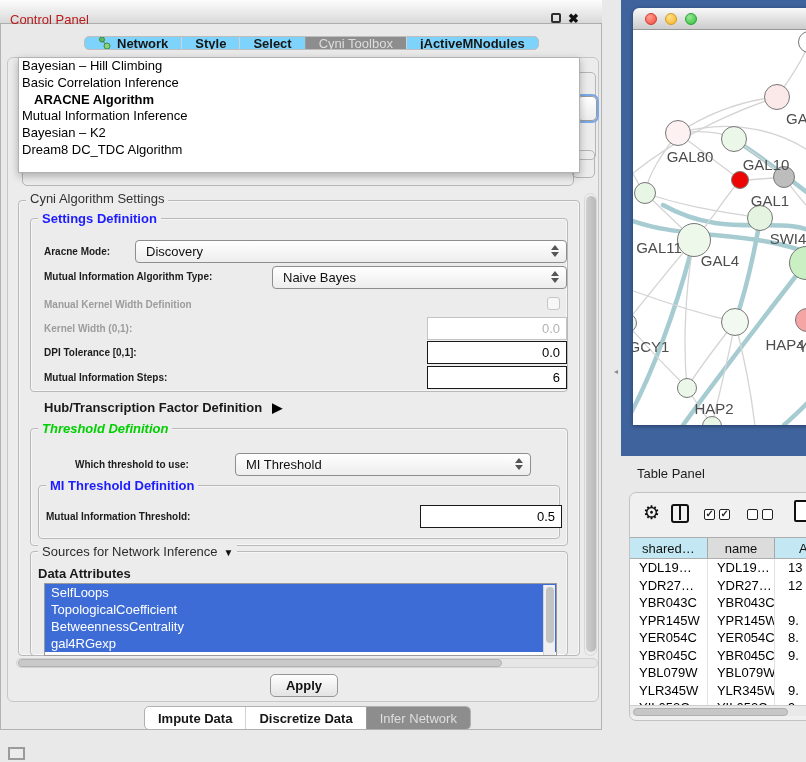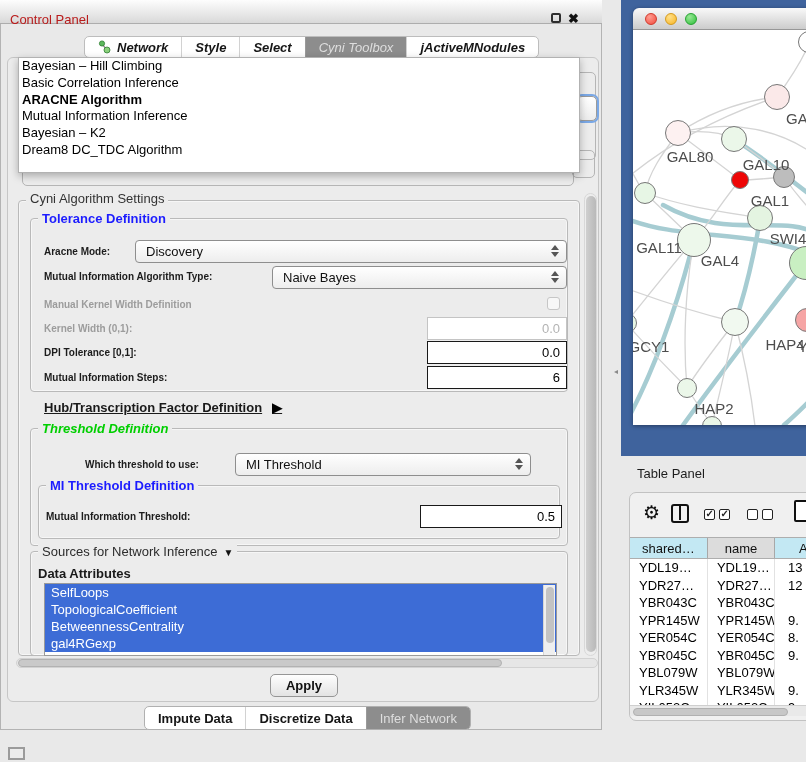--- a/index.html
+++ b/index.html
@@ -13,41 +13,41 @@
   .abs{position:absolute;}
 
   
   #control-panel{left:0;top:8;width:602px;height:730px;border:1px solid #b3b3b3;background:#e9e9e9;}
   #cp-titlebar{left:0;top:8;width:602px;height:24px;background:linear-gradient(#fdfdfd,#d9d9d9);border-bottom:1px solid #adadad;}
   #cp-title{left:10px;top:12px;font-size:13px;color:#b91c1c;}
   #cp-float{left:551px;top:13px;width:10px;height:10px;border:2px solid #2e2e2e;border-radius:2px;background:transparent;}
   #cp-close{left:568px;top:11px;font-size:13px;font-weight:bold;color:#111;}
 
   
-  #panel-tabs{left:84px;top:36px;height:22px;display:flex;background:#ffffff;border:1px solid #bdbdbd;border-radius:5px;overflow:hidden;z-index:5;font-style:italic;}
+  #panel-tabs{left:84px;top:36px;height:14px;display:flex;background:#7dd3fc;border:1px solid #bdbdbd;border-radius:5px;overflow:hidden;z-index:5;}
   .tab{display:flex;align-items:center;padding:0 13px;font-size:13px;font-weight:700;color:#161616;border-left:1px solid #d2d2d2;cursor:default;white-space:nowrap;}
   .tab:first-child{border-left:none;}
   .tab.selected{background:var(--selected-tab-gray);color:#dedede;font-weight:400;border-left-color:#9a9a9a;}
   .tab .net-ico{margin-right:6px;display:inline-block;width:13px;height:14px;}
 
   
   #main-panel{left:7px;top:57px;width:592px;height:645px;background:#ececec;border:1px solid #c6c6c6;border-radius:6px;}
 
   
   .fragment{border:1px solid #b5b5b5;border-radius:5px;background:transparent;}
   #frag-group-right{left:572px;top:72px;width:24px;height:88px;}
   #frag-combo-blue{left:577px;top:96px;width:20px;height:25px;border:1px solid #9a9a9a;border-radius:5px;box-shadow:0 0 0 2px #7aa8e6;background:linear-gradient(#fff,#ececec);}
   #frag-combo-low{left:572px;top:150px;width:23px;height:28px;}
   #frag-combo-wide{left:22px;top:168px;width:552px;height:18px;}
 
   
   #algo-popup{left:18px;top:57px;width:562px;height:116px;background:#fff;border:1px solid #b2b2b2;box-shadow:0 3px 8px rgba(0,0,0,.28);z-index:20;}
   #algo-prompt{height:15px;text-align:center;font-size:13px;color:#bcbcbc;line-height:14px;}
   .dd-item{height:16.8px;line-height:16.8px;font-size:13px;color:#000;padding-left:3px;white-space:nowrap;}
-  .dd-item.bold{font-weight:700;}
+  .dd-item.bold{font-weight:700;margin-left:12px;}
 
   
   .groupbox{border:1px solid #b9b9b9;border-radius:4px;box-shadow:inset 0 0 0 1px rgba(255,255,255,.55);}
   .group-label{position:absolute;font-size:13px;background:#ececec;padding:0 4px;white-space:nowrap;}
   .blue-label{color:var(--label-blue);font-weight:700;}
   .green-label{color:var(--label-green);font-weight:700;font-style:italic;}
 
   #cyni-group{left:18px;top:200px;width:562px;height:456px;}
   #cyni-group-label{left:26px;top:191px;color:#333;}
 
@@ -58,21 +58,21 @@
   .form-label.disabled{color:#9c9c9c;}
   .combo{position:absolute;height:23px;border:1px solid #8e8e8e;border-radius:4px;background:linear-gradient(#ffffff,#ededed);font-size:13px;line-height:21px;padding-left:10px;color:#111;}
   .combo .spinner{position:absolute;right:7px;top:4px;display:flex;flex-direction:column;gap:2px;}
   .combo .spinner i{display:block;width:0;height:0;border-left:4px solid transparent;border-right:4px solid transparent;}
   .combo .spinner i.up{border-bottom:5px solid #555;}
   .combo .spinner i.down{border-top:5px solid #555;}
   .tfield{position:absolute;height:23px;border:1px solid #191919;background:#fff;font-size:13px;text-align:right;padding:0 6px;color:#000;font-family:"Liberation Sans",sans-serif;}
   .tfield.disabled{border:1px solid #c4c4c4;color:#b3b3b3;}
   .cbox{position:absolute;width:13px;height:13px;border:1px solid #c6c6c6;border-radius:3px;background:#f7f7f7;}
 
-  #hub-row{left:44px;top:400px;font-size:13px;font-weight:700;text-decoration:underline;}
+  #hub-row{left:44px;top:400px;font-size:13px;font-weight:700;}
   #hub-arrow{margin-left:10px;font-size:13px;color:#000;}
 
   #threshold-group{left:30px;top:428px;width:538px;height:118px;}
   #threshold-label{left:38px;top:421px;}
   #mithr-group{left:38px;top:485px;width:522px;height:54px;}
   #mithr-label{left:46px;top:478px;}
 
   #sources-group{left:30px;top:551px;width:538px;height:105px;}
   #sources-label{left:38px;top:544px;color:#2c2c2c;}
   #sources-arrow{font-size:10px;margin-left:6px;color:#111;}
@@ -175,21 +175,21 @@
       <div class="dd-item">Mutual Information Inference</div>
       <div class="dd-item">Bayesian – K2</div>
       <div class="dd-item">Dream8 DC_TDC Algorithm</div>
     </div>
 </div>
 
 <div class="abs groupbox" id="cyni-group"></div>
 <div class="group-label" id="cyni-group-label">Cyni Algorithm Settings</div>
 
 <div class="abs groupbox" id="algdef-group"></div>
-<div class="group-label blue-label" id="algdef-label">Tolerance Definition</div>
+<div class="group-label blue-label" id="algdef-label">Settings Definition</div>
 
 <div class="form-label" style="left:44px;top:246px;">Aracne Mode:</div>
 <div class="combo" style="left:135px;top:240px;width:432px;">
   <span>Discovery</span>
   <span class="spinner">
       <i class="up"></i>
       <i class="down"></i>
     </span>
 </div>
 
@@ -214,21 +214,21 @@
 <div class="form-label" style="left:44px;top:372px;">Mutual Information Steps:</div>
 <input class="tfield" style="left: 427px; top: 366px; width: 140px;" value="6">
 
 <div class="abs" id="hub-row">
   <span>Hub/Transcription Factor Definition</span><span id="hub-arrow">▶</span>
 </div>
 
 <div class="abs groupbox" id="threshold-group"></div>
 <div class="group-label green-label" id="threshold-label">Threshold Definition</div>
 
-<div class="form-label" style="left:85px;top:459px;">Which threshold to use:</div>
+<div class="form-label" style="left:75px;top:459px;">Which threshold to use:</div>
 <div class="combo" style="left:235px;top:453px;width:296px;">
   <span>MI Threshold</span>
   <span class="spinner">
       <i class="up"></i>
       <i class="down"></i>
     </span>
 </div>
 
 <div class="abs groupbox" id="mithr-group"></div>
 <div class="group-label blue-label" id="mithr-label">MI Threshold Definition</div>

